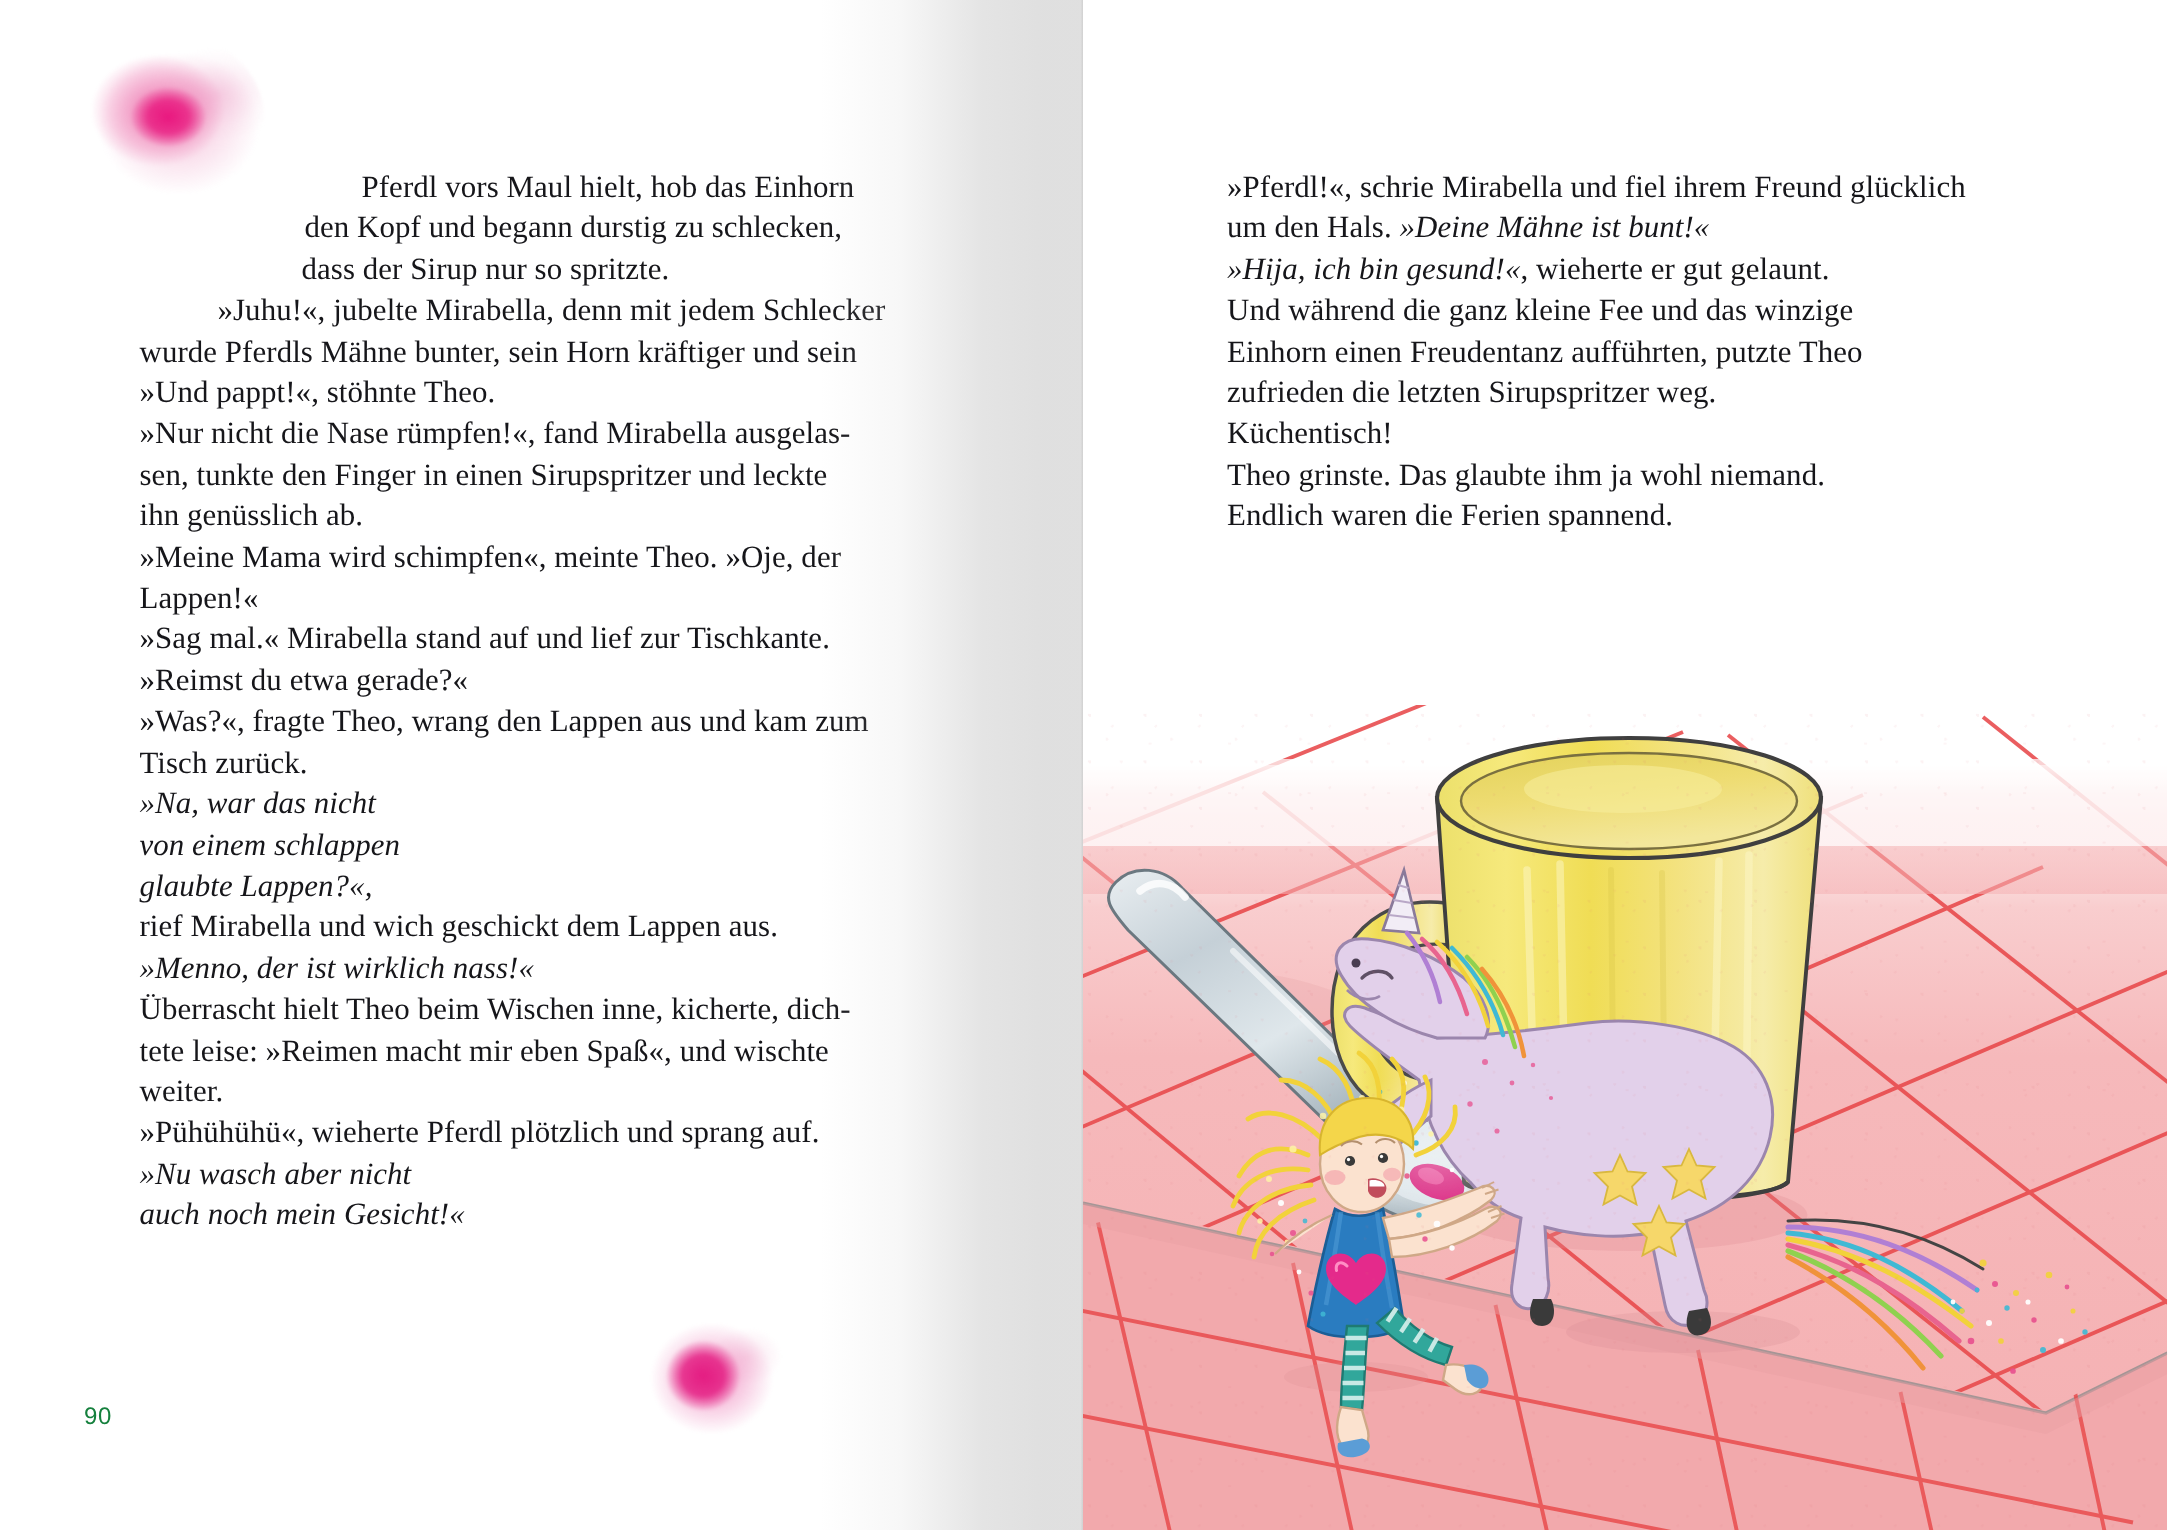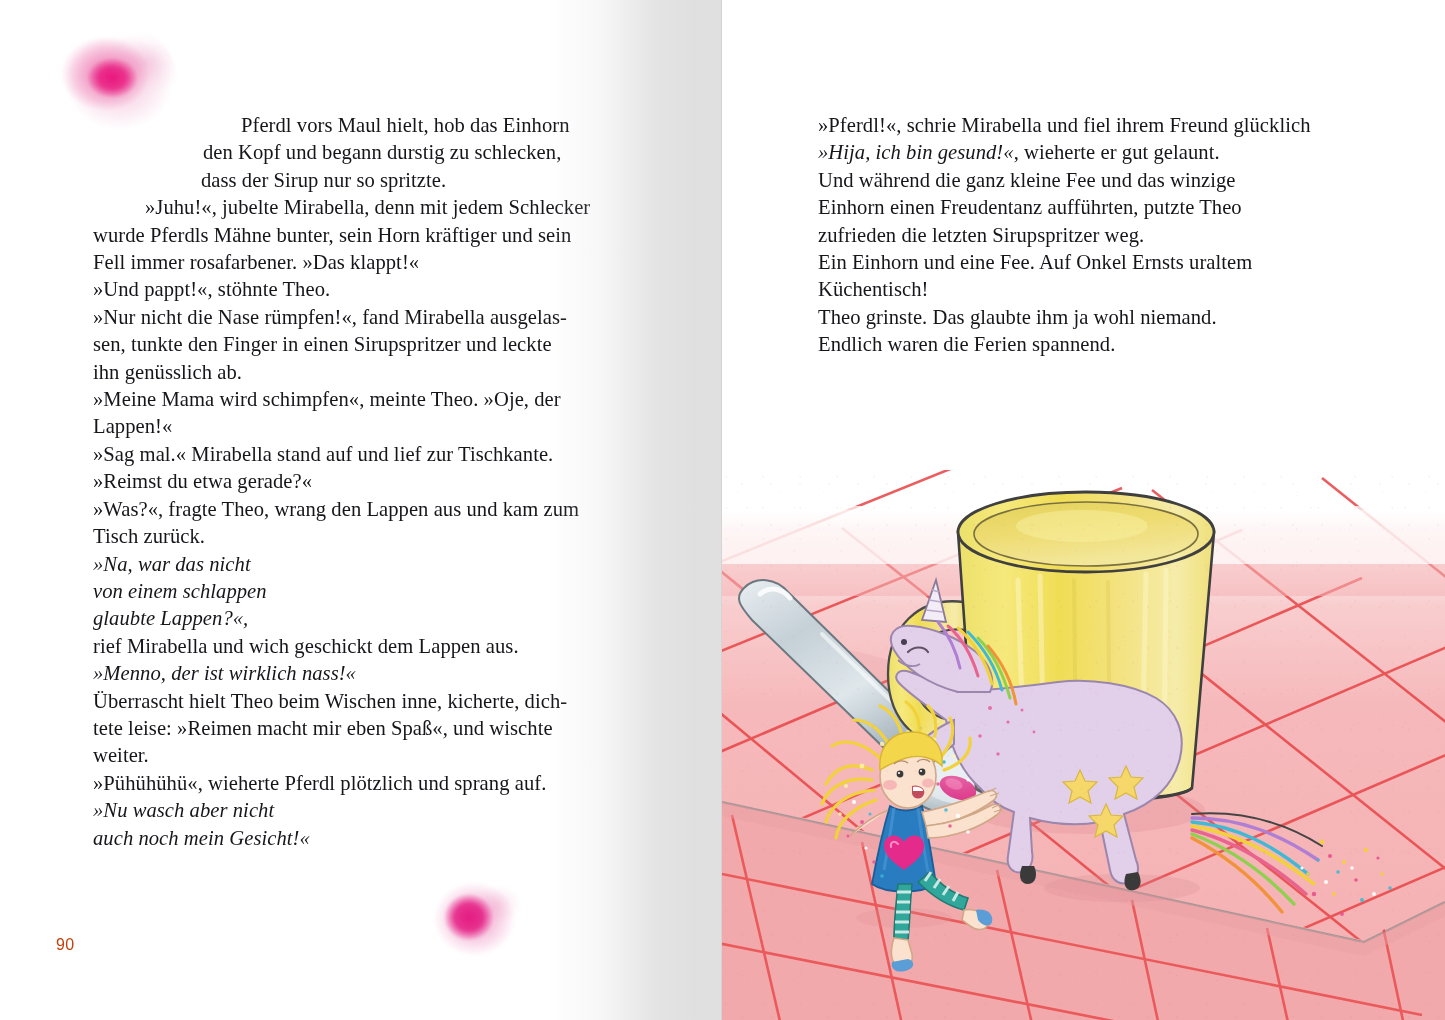--- a/index.html
+++ b/index.html
@@ -92,21 +92,21 @@
   .line.it { font-style: italic; }
   .line.c1 { padding-left: 148px; }
   .line.c2 { padding-left: 110px; }
   .line.c3 { padding-left: 108px; }
   .line.ind { padding-left: 52px; }
 
   .folio {
     position: absolute;
     left: 56px; top: 936px;
     font-size: 16px;
-    color: #c2410c;
+    color: #15803d;
     font-family: "Liberation Sans", sans-serif;
     letter-spacing: 0.4px;
   }
 
   
   .page-right {
     position: absolute;
     left: 722px; top: 0;
     width: 723px; height: 1020px;
     background: #ffffff;
@@ -145,21 +145,20 @@
 
     <div class="blob blob-top"></div>
     <div class="blob blob-bottom"></div>
 
     <div class="text-left">
       <div class="line c1">Pferdl vors Maul hielt, hob das Einhorn</div>
       <div class="line c2">den Kopf und begann durstig zu schlecken,</div>
       <div class="line c3">dass der Sirup nur so spritzte.</div>
       <div class="line ind">»Juhu!«, jubelte Mirabella, denn mit jedem Schlecker</div>
       <div class="line">wurde Pferdls Mähne bunter, sein Horn kräftiger und sein</div>
-      <div class="line">Fell immer rosafarbener. »Das klappt!«</div>
       <div class="line">»Und pappt!«, stöhnte Theo.</div>
       <div class="line">»Nur nicht die Nase rümpfen!«, fand Mirabella ausgelas-</div>
       <div class="line">sen, tunkte den Finger in einen Sirupspritzer und leckte</div>
       <div class="line">ihn genüsslich ab.</div>
       <div class="line">»Meine Mama wird schimpfen«, meinte Theo. »Oje, der</div>
       <div class="line">Lappen!«</div>
       <div class="line">»Sag mal.« Mirabella stand auf und lief zur Tischkante.</div>
       <div class="line">»Reimst du etwa gerade?«</div>
       <div class="line">»Was?«, fragte Theo, wrang den Lappen aus und kam zum</div>
       <div class="line">Tisch zurück.</div>
@@ -180,25 +179,25 @@
 
     <div class="gutter-shadow"></div>
   </div>
 
   <div class="spine-line"></div>
 
   <div class="page-right">
 
     <div class="text-right" style="left:96px;">
       <div class="line">»Pferdl!«, schrie Mirabella und fiel ihrem Freund glücklich</div>
+      <div class="line">um den Hals. <i>»Deine Mähne ist bunt!«</i></div>
       <div class="line"><i>»Hija, ich bin gesund!«</i>, wieherte er gut gelaunt.</div>
       <div class="line">Und während die ganz kleine Fee und das winzige</div>
       <div class="line">Einhorn einen Freudentanz aufführten, putzte Theo</div>
       <div class="line">zufrieden die letzten Sirupspritzer weg.</div>
-      <div class="line">Ein Einhorn und eine Fee. Auf Onkel Ernsts uraltem</div>
       <div class="line">Küchentisch!</div>
       <div class="line">Theo grinste. Das glaubte ihm ja wohl niemand.</div>
       <div class="line">Endlich waren die Ferien spannend.</div>
     </div>
 
     <div class="illus">
       <svg width="723" height="550" viewBox="0 0 723 550" xmlns="http://www.w3.org/2000/svg">
         <defs>
           <linearGradient id="clothFade" x1="0" y1="0" x2="0" y2="1">
             <stop offset="0" stop-color="#ffffff" stop-opacity="1"></stop>

